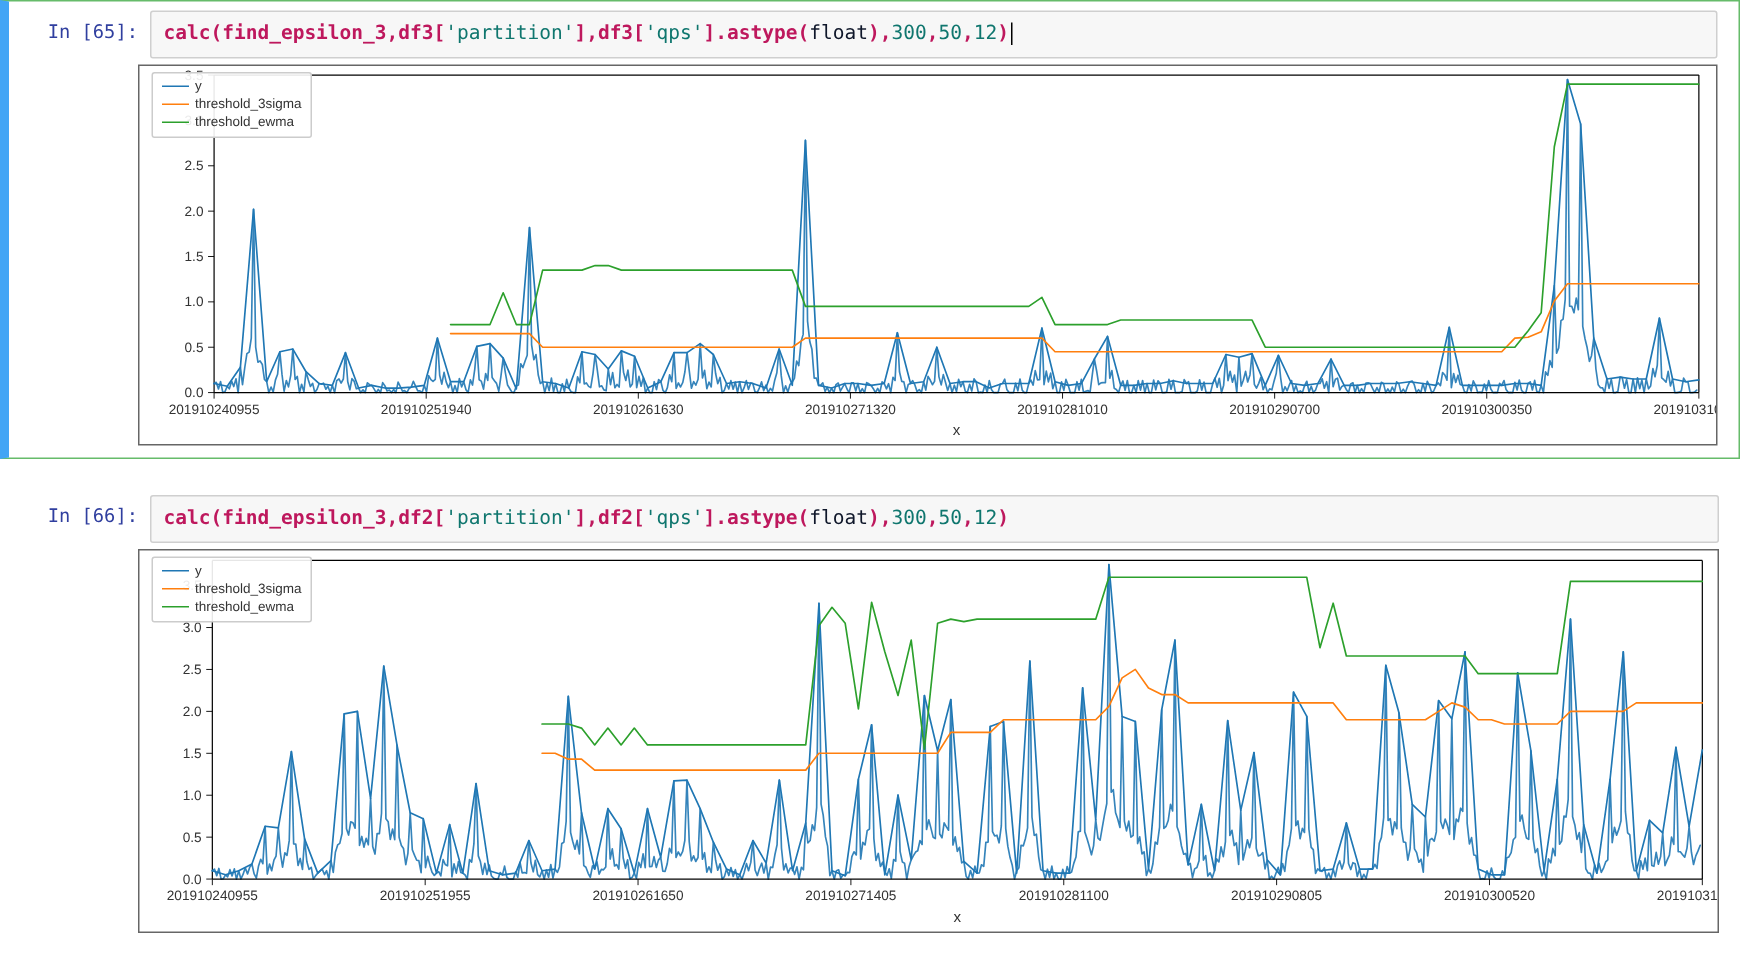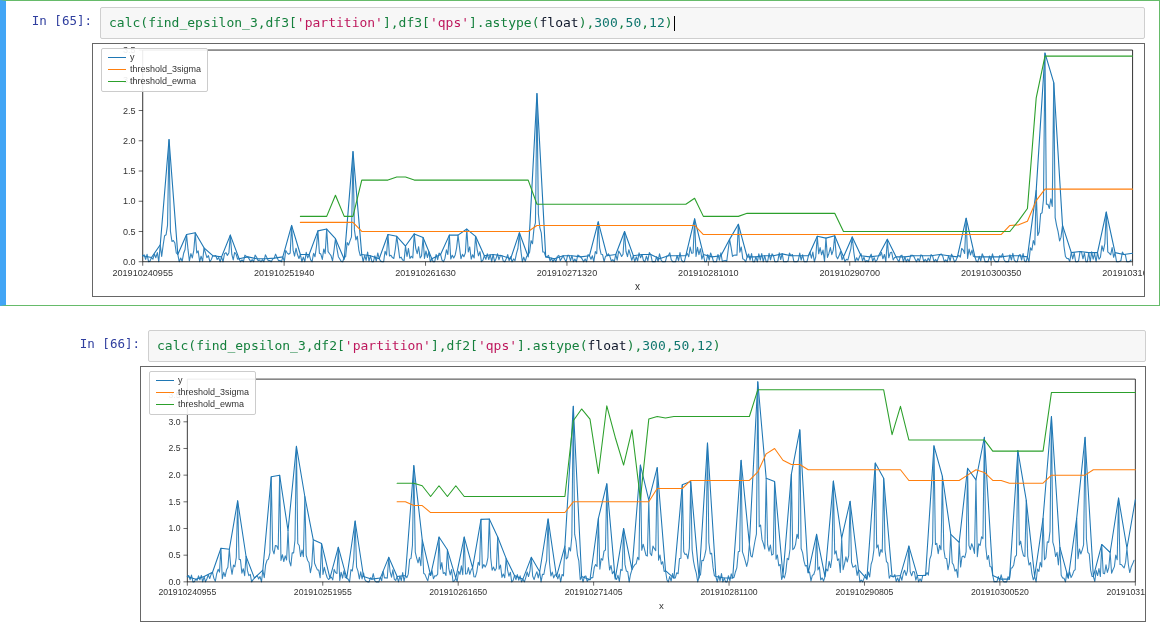--- a/index.html
+++ b/index.html
@@ -1,24 +1,24 @@
 <!DOCTYPE html>
 <html><head>
 <meta charset="utf-8">
 <style>
   html,body{margin:0;padding:0;background:#fff;font-family:-apple-system,BlinkMacSystemFont,"Segoe UI",Helvetica,Arial,sans-serif;color:#000;}
   .page{width:1160px;height:635px;background:#fff;position:relative;}
   .cell{margin:0 0 18px 0;padding:0 14px 0 0;}
   .cell.selected{border-left:6px solid #42a5f5;box-sizing:border-box;border-top:1px solid #66bb6a;border-right:1px solid #66bb6a;border-bottom:1px solid #66bb6a;}
-  .cell:not(.selected){border-left:6px solid transparent;margin-left:48px;}
+  .cell:not(.selected){border-left:6px solid transparent;}
   .cell-row{display:flex;align-items:flex-start;padding-top:6px;}
   .prompt{width:86px;flex:none;text-align:right;font-family:Menlo,Consolas,monospace;font-size:12.5px;color:#303f9f;padding:6px 8px 0 0;user-select:none;}
   .input-area{flex:1;border:1px solid #cfcfcf;border-radius:2px;background:#f7f7f7;padding:6px 8px;font-family:Menlo,Consolas,monospace;font-size:13px;line-height:18px;white-space:pre;overflow:hidden;position:relative;}
-  .tok-kw{font-weight:400;color:#15803d;}
-  .tok-str{color:#be185d;}
+  .tok-kw{font-weight:700;color:#be185d;}
+  .tok-str{color:#0f766e;}
   .tok-builtin{color:#0f172a;}
   .tok-num{color:#0f766e;}
   .cursor{display:inline-block;width:1px;height:15px;background:#000;vertical-align:middle;margin-left:1px;}
   .output-row{display:flex;align-items:flex-start;padding:4px 0 8px 0;}
   .out-gutter{width:86px;flex:none;}
   .chart-box{flex:1;border:1px solid #666;background:#fff;position:relative;font-family:Arial,Helvetica,sans-serif;font-size:10px;color:#333;}
   .plot-area{position:absolute;inset:0;}
   .axis-line{stroke:#000;stroke-width:0.8;}
   .tick-line{stroke:#000;stroke-width:0.6;}
   .tick-text{font-size:9px;fill:#333;}

